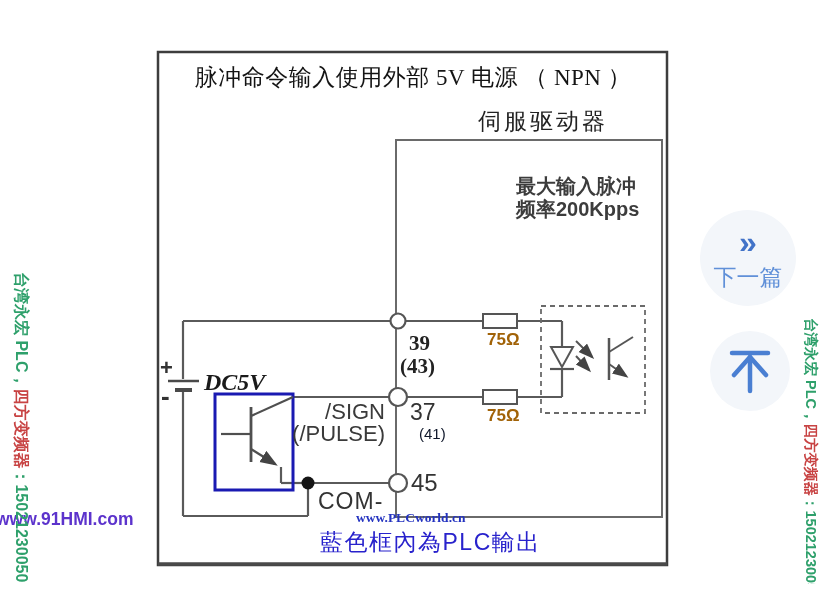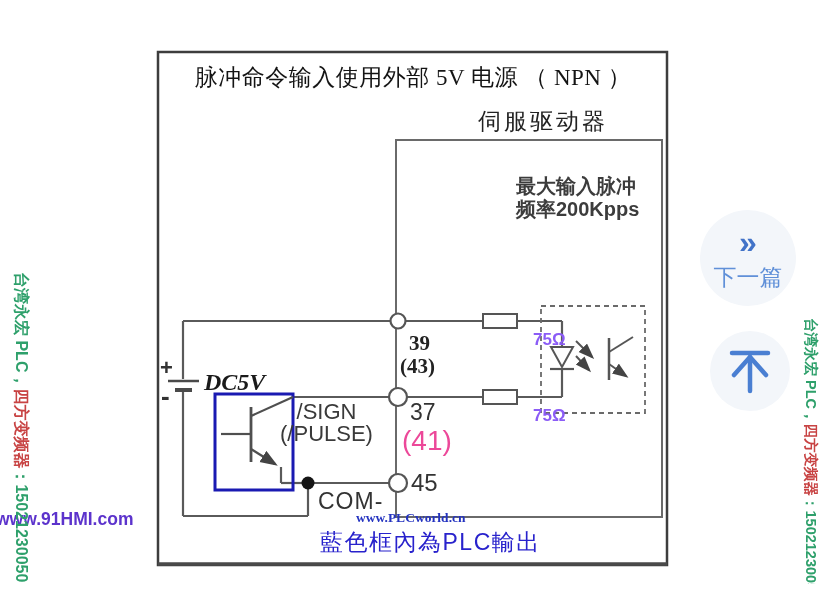--- a/index.html
+++ b/index.html
@@ -10,26 +10,26 @@
   .circuit{position:absolute;left:0;top:0;}
 
   
   .title{left:158px;top:62px;width:510px;text-align:center;
          font-family:"Liberation Serif", serif;font-size:23px;color:#141414;letter-spacing:.5px;}
   .servo{left:478px;top:106px;font-family:"Liberation Serif", serif;font-size:23px;color:#222;letter-spacing:3px;}
   .maxpulse{left:516px;top:175px;font-size:20px;font-weight:bold;color:#3c3c3c;line-height:23px;}
   .t39{left:409px;top:331px;font-family:"Liberation Serif", serif;font-weight:bold;font-size:21px;color:#222;}
   .t39a{left:400px;top:354px;font-family:"Liberation Serif", serif;font-weight:bold;font-size:21px;color:#222;}
   .t37{left:410px;top:399px;font-size:23px;color:#333;}
-  .t37a{left:402px;top:425px;font-size:28px;color:#ec4899;}
+  .t37a{left:419px;top:425px;font-size:15px;color:#0f172a;}
   .t45{left:411px;top:469px;font-size:24px;color:#333;}
-  .r75{font-size:17px;font-weight:bold;color:#8b5cf6;margin-left:46px;}
+  .r75{font-size:17px;font-weight:bold;color:#a16207;}
   .r75.top{left:487px;top:330px;}
   .r75.bot{left:487px;top:406px;}
-  .signal{left:268px;top:401px;width:117px;text-align:center;font-size:22px;color:#3a3a3a;line-height:22px;}
+  .signal{left:268px;top:401px;width:117px;text-align:right;font-size:22px;color:#3a3a3a;line-height:22px;}
   .com{left:318px;top:488px;font-size:23px;color:#333;letter-spacing:1px;}
   .dc5v{left:204px;top:369px;font-family:"Liberation Serif", serif;font-weight:bold;font-size:24px;color:#1a1a1a;font-style:italic;}
   .plus{left:160px;top:355px;font-size:22px;font-weight:bold;color:#333;}
   .minus{left:161px;top:381px;font-size:26px;font-weight:bold;color:#333;}
   .plcworld{left:356px;top:510px;font-family:"Liberation Serif", serif;font-weight:bold;
             font-size:13.5px;color:#2433c0;}
   .caption{left:320px;top:527px;font-family:Liberation Sans, sans-serif;font-size:23px;
            color:#2822cc;letter-spacing:1.5px;}
 
   

